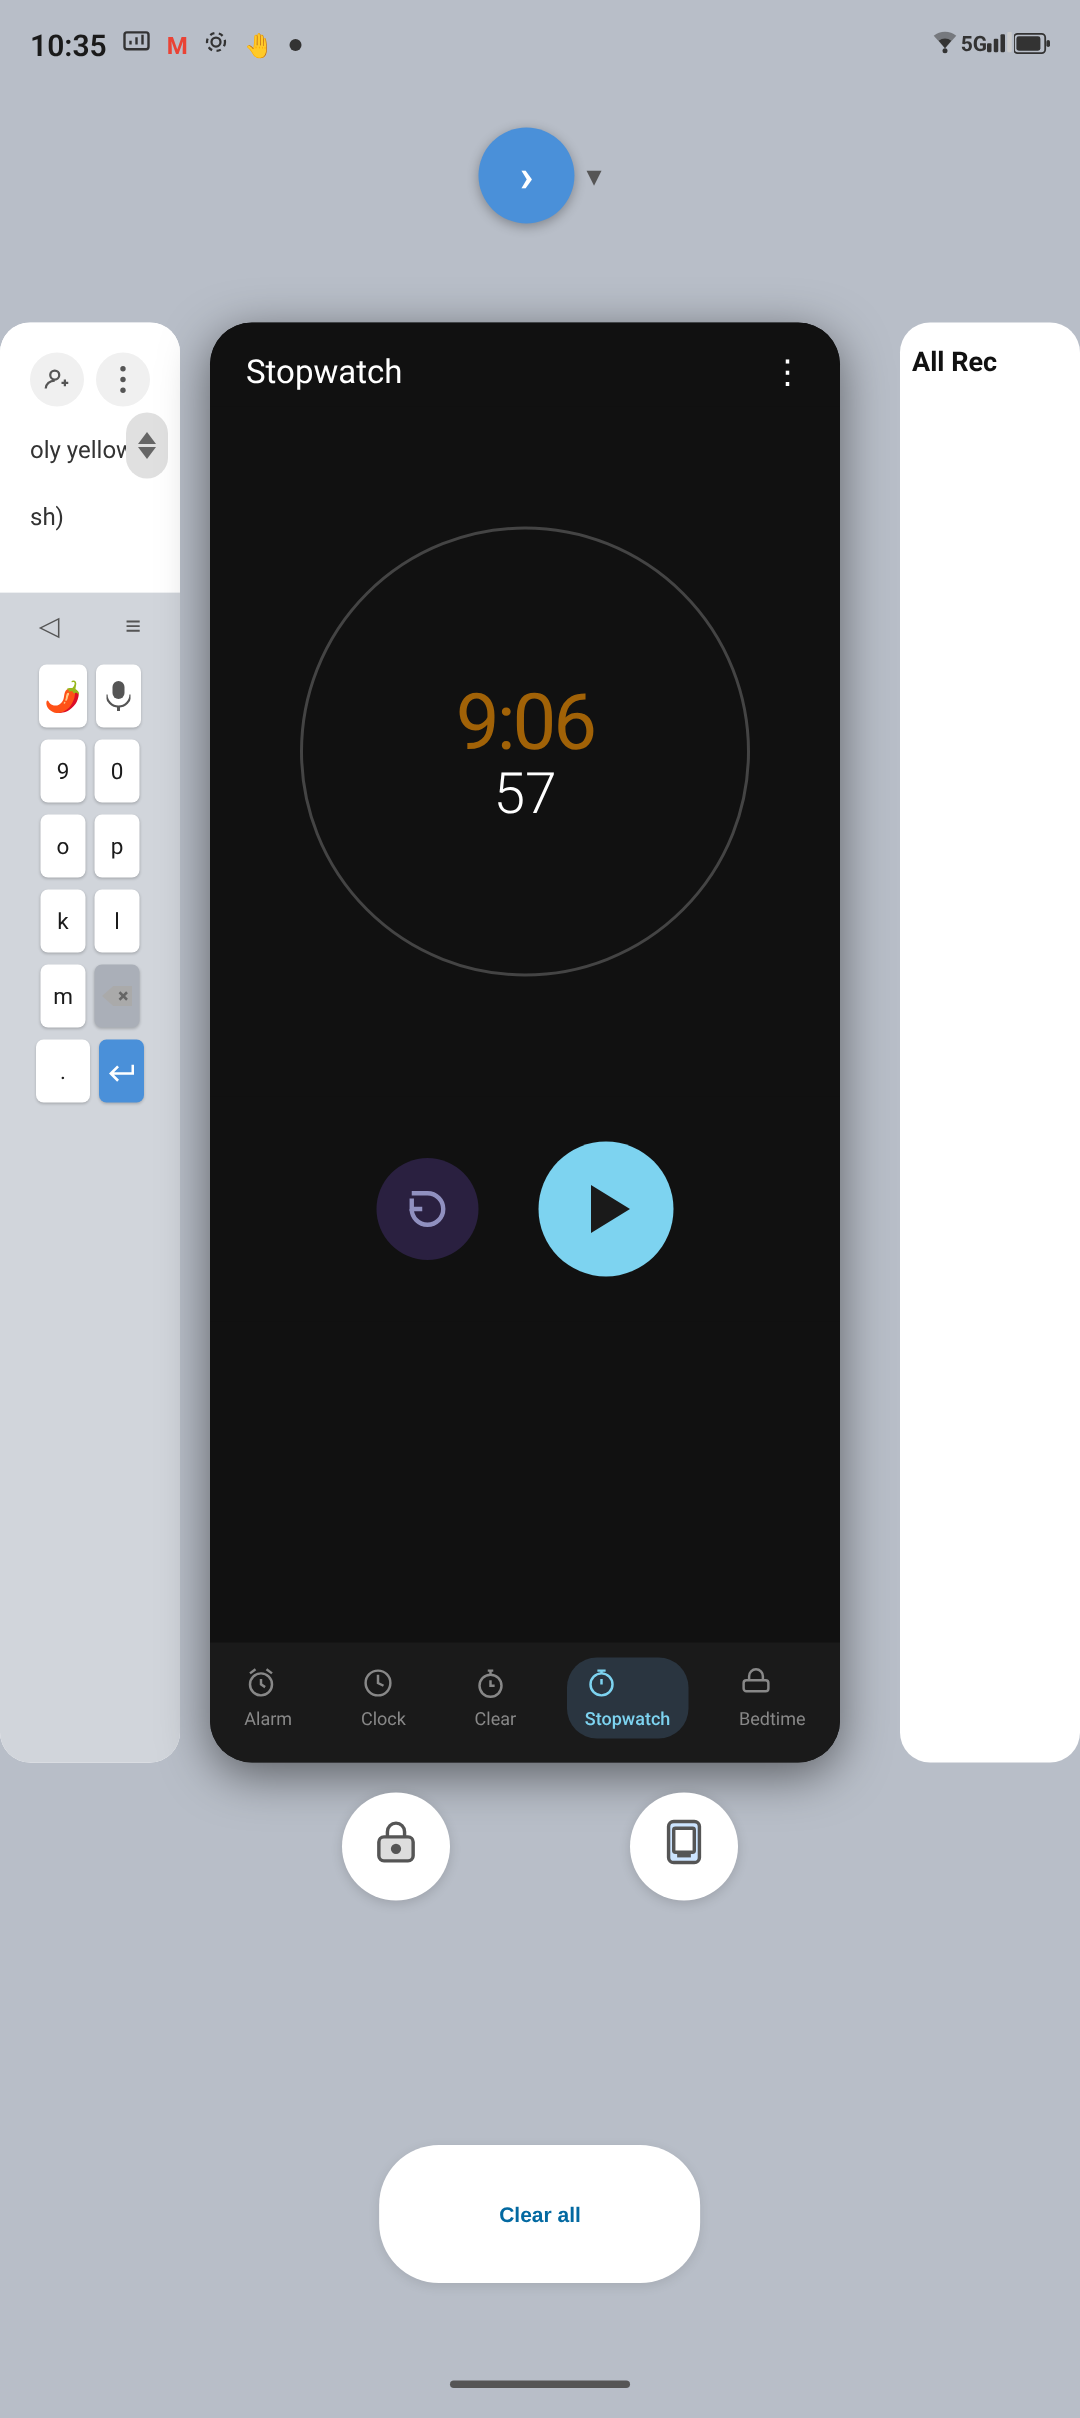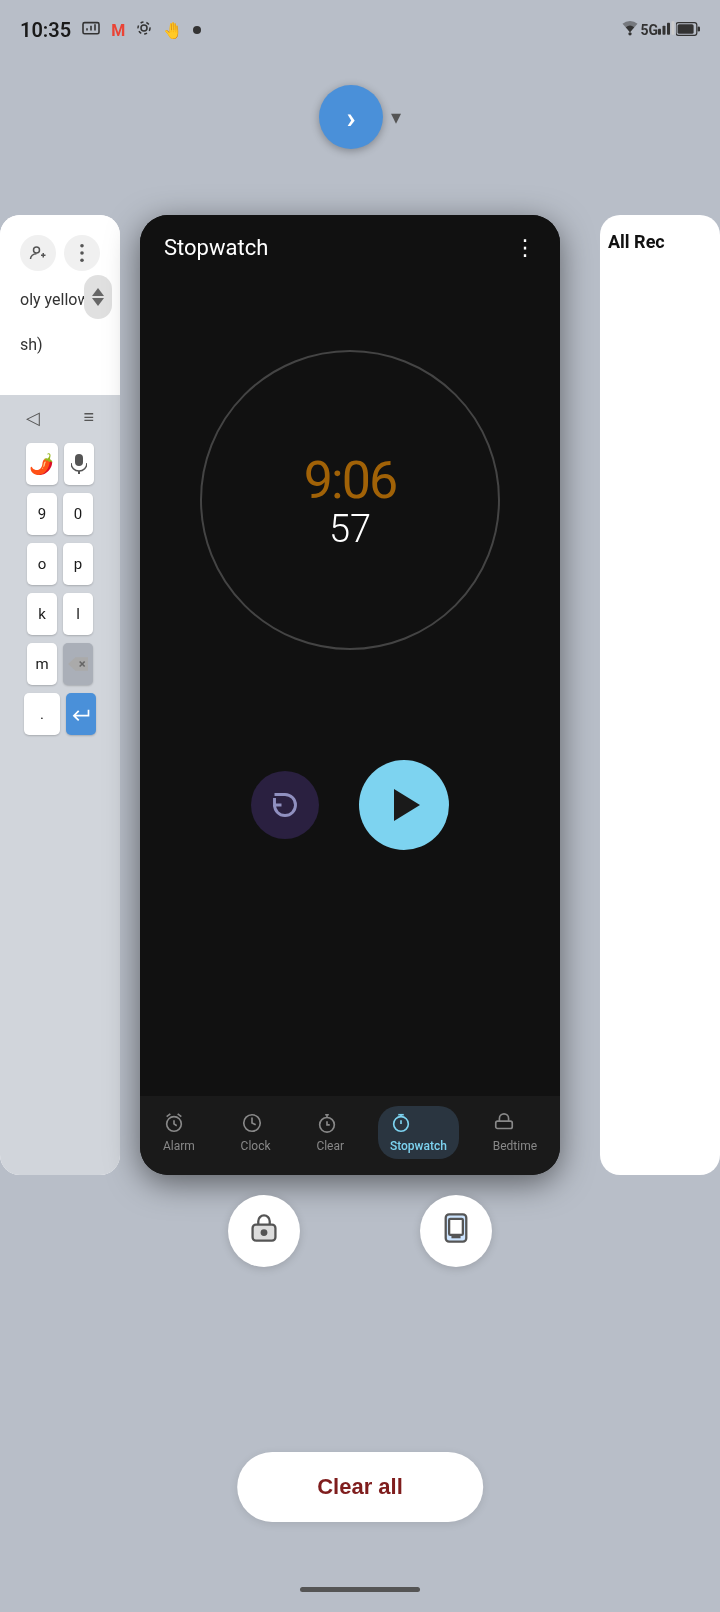--- a/index.html
+++ b/index.html
@@ -358,24 +358,24 @@
 
     
     .clear-all-btn {
       position: absolute;
       bottom: 90px;
       left: 50%;
       transform: translateX(-50%);
       background: white;
       border: none;
       border-radius: 40px;
-      padding: 22px 80px;
-      font-size: 22px;
+      padding: 38px 80px;
+      font-size: 14px;
       font-weight: 600;
-      color: #7f1d1d;
+      color: #0369a1;
       cursor: pointer;
       white-space: nowrap;
       box-shadow: 0 2px 8px rgba(0,0,0,0.1);
       z-index: 100;
     }
 
     
     .home-indicator {
       position: absolute;
       bottom: 20px;

